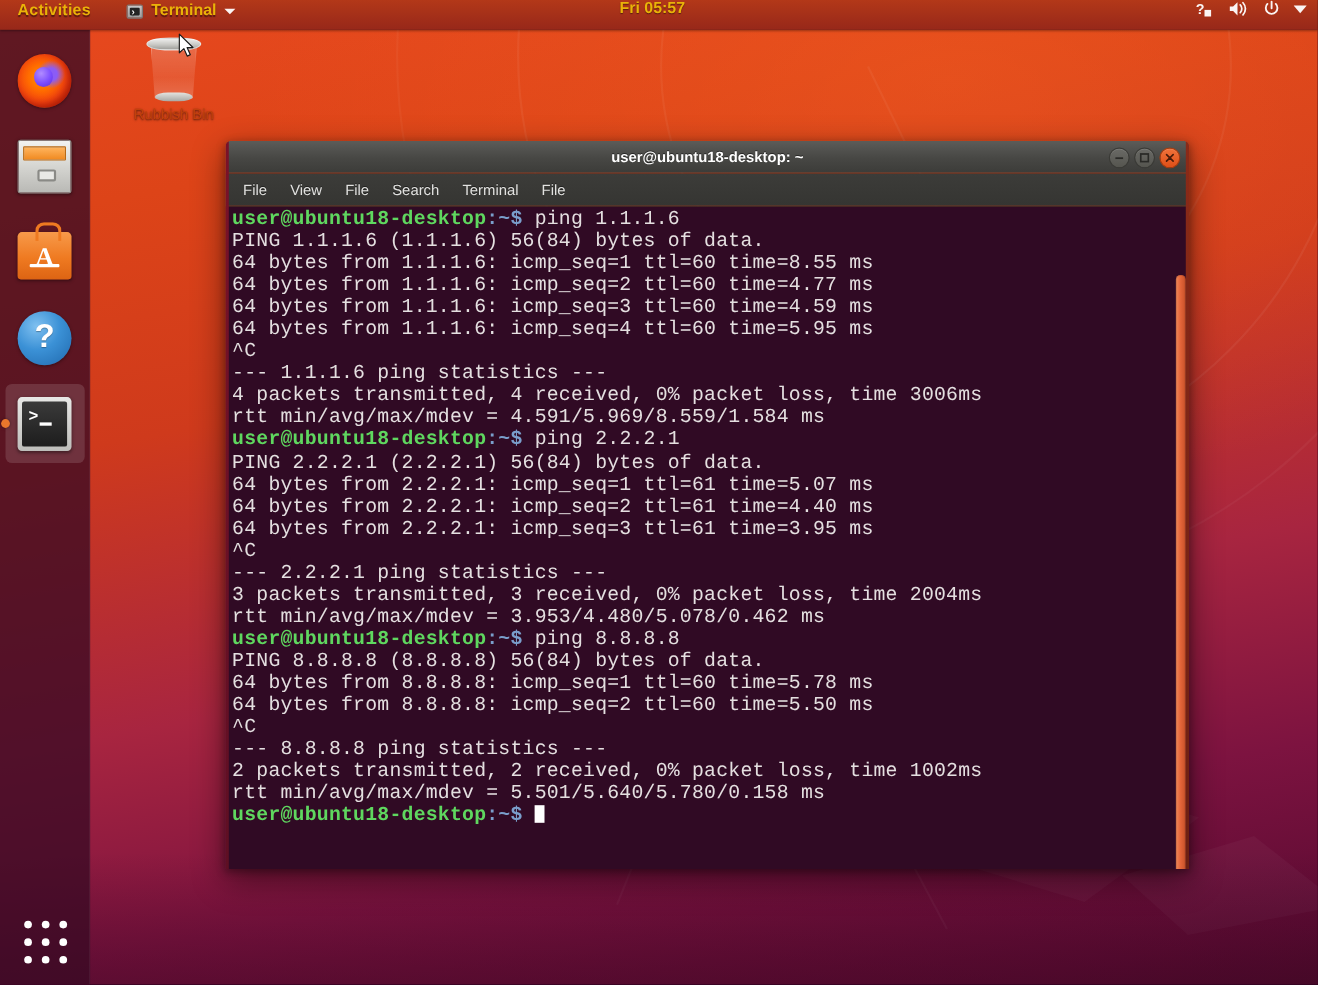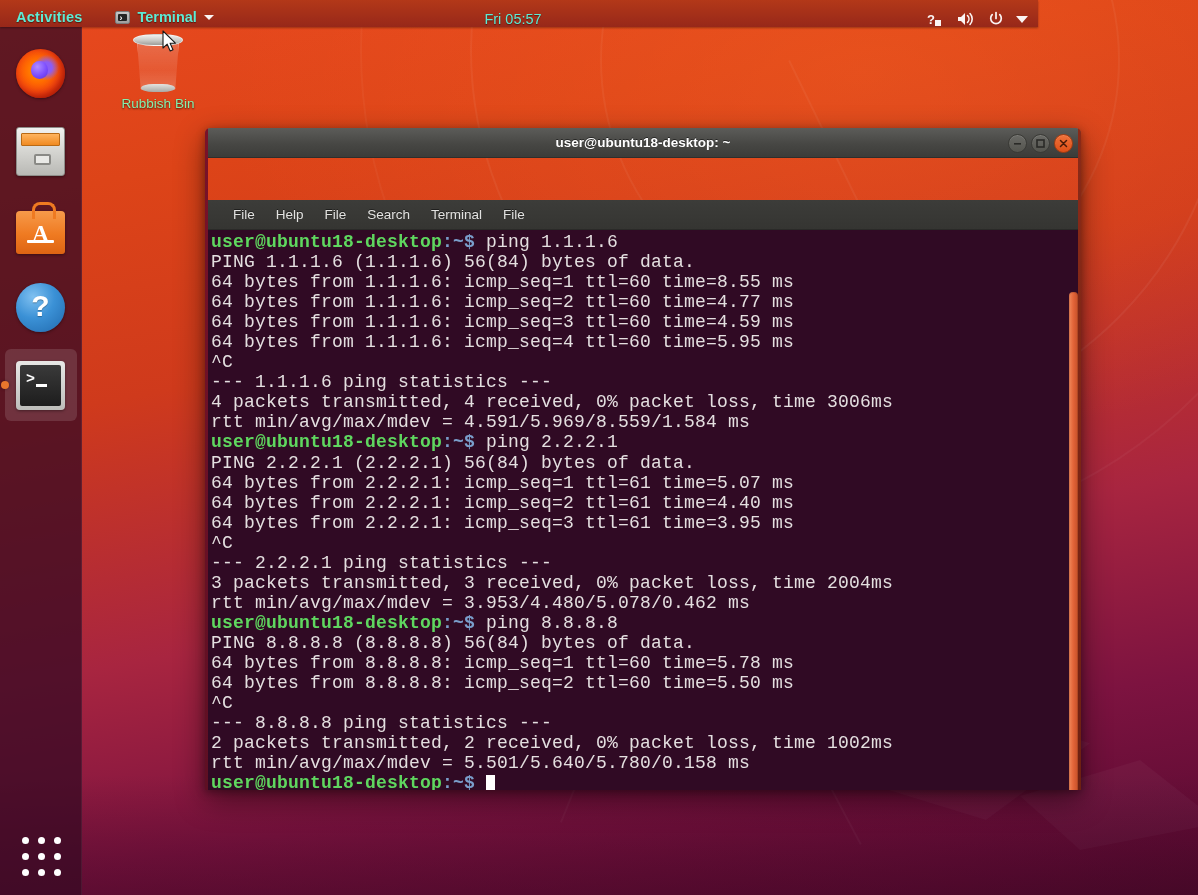--- a/index.html
+++ b/index.html
@@ -53,25 +53,25 @@
     width:200px; height:90px; left:1020px; top:760px;
     clip-path:polygon(0% 40%, 60% 0%, 100% 70%, 30% 100%);
   }
   #wall-bottom-shade {
     position:absolute; left:0; right:0; bottom:0; height:120px;
     background:linear-gradient(180deg, rgba(60,6,34,0) 0%, rgba(60,6,34,0.45) 100%);
   }
 
   
   #topbar {
-    position:absolute; left:0; top:0; width:1038px; height:27px;
+    position:absolute; left:0; top:0; width:1198px; height:27px;
     background:linear-gradient(180deg,#3f0c23 0%,#330a1c 100%);
     background-color:#2d0a1b;
-    display:flex; align-items:flex-end;
-    color:#5eead4;
+    display:flex; align-items:flex-start;
+    color:#eab308;
     font-size:14.5px; font-weight:bold;
     z-index:40;
     box-shadow:0 1px 2px rgba(0,0,0,0.35);
   }
   
   #topbar { background:rgba(31,6,18,0.92); }
   #topbar::before {
     content:""; position:absolute; inset:0;
     background:linear-gradient(180deg, rgba(190,60,25,0.92) 0%, rgba(160,42,26,0.92) 100%);
     z-index:-1;
@@ -101,21 +101,21 @@
     color:#ffffff; font-size:9px; line-height:14px;
   }
   .caret {
     width:0; height:0;
     border-left:5px solid transparent; border-right:5px solid transparent;
     border-top:5px solid #ffffff;
     opacity:0.95;
   }
   #clock {
     position:absolute; left:0; right:12px; text-align:center;
-    font-size:14.5px; font-weight:normal; pointer-events:none;
+    font-size:14.5px; font-weight:bold; pointer-events:none;
     text-shadow:0 1px 1px rgba(0,0,0,0.45);
   }
   #clock span { pointer-events:auto; cursor:pointer; }
   #tray {
     margin-left:auto; margin-right:10px;
     display:flex; align-items:center; gap:12px;
   }
   .trayicon { opacity:0.95; display:flex; align-items:center; cursor:pointer; }
   .trayicon svg { display:block; }
 
@@ -259,21 +259,21 @@
     background:linear-gradient(180deg,#f0f0ee 0%,#c9c9c5 55%,#9d9d99 100%);
     border-radius:50%/60%;
     border:1px solid rgba(255,255,255,0.5);
   }
   #trash .bin .base {
     position:absolute; left:8px; bottom:0; width:34px; height:8px;
     background:linear-gradient(180deg,#e4e4e0 0%,#a9a9a5 100%);
     border-radius:50%/70%;
   }
   #trash .label {
-    margin-top:4px; color:#86efac; font-size:13.5px;
+    margin-top:4px; color:#c2410c; font-size:13.5px;
     text-shadow:0 1px 2px rgba(0,0,0,0.75);
     white-space:nowrap;
   }
 
   
   #cursor {
     position:absolute; left:162px; top:30px; width:16px; height:24px; z-index:60;
     pointer-events:none;
   }
 
@@ -313,23 +313,22 @@
   }
   .winbtn.close {
     background:linear-gradient(180deg,#f0723a 0%,#df4f18 100%);
     border-color:#a93c0f;
   }
   .winbtn svg { display:block; }
   #menubar {
     height:30px;
     background:linear-gradient(180deg,#3c3c39 0%,#353532 100%);
     display:flex; align-items:center;
-    padding-left:28px; gap:21px;
+    padding-left:16px; gap:21px;
     border-bottom:1px solid #2a2a28;
-    margin-top:42px;
   }
   #menubar .mi {
     color:#e2e2e0; font-size:13.5px; cursor:pointer;
     text-shadow:0 -1px 0 rgba(0,0,0,0.45);
   }
   #term-body {
     position:relative; flex:1;
     background:#300a24;
     overflow:hidden;
   }
@@ -500,21 +499,21 @@
         <span class="winbtn close">
           <svg width="9" height="9" viewBox="0 0 9 9">
             <path d="M1.5 1.5 L7.5 7.5 M7.5 1.5 L1.5 7.5" stroke="#4a1a08" stroke-width="1.5" stroke-linecap="round"></path>
           </svg>
         </span>
       </div>
     </div>
 
     <div id="menubar">
       <span class="mi">File</span>
-      <span class="mi">Help</span>
+      <span class="mi">View</span>
       <span class="mi">File</span>
       <span class="mi">Search</span>
       <span class="mi">Terminal</span>
       <span class="mi">File</span>
     </div>
 
     <div id="term-body">
       <div id="term-text"><span class="prompt">user@ubuntu18-desktop</span><span class="path">:~$</span> ping 1.1.1.6
 PING 1.1.1.6 (1.1.1.6) 56(84) bytes of data.
 64 bytes from 1.1.1.6: icmp_seq=1 ttl=60 time=8.55 ms

